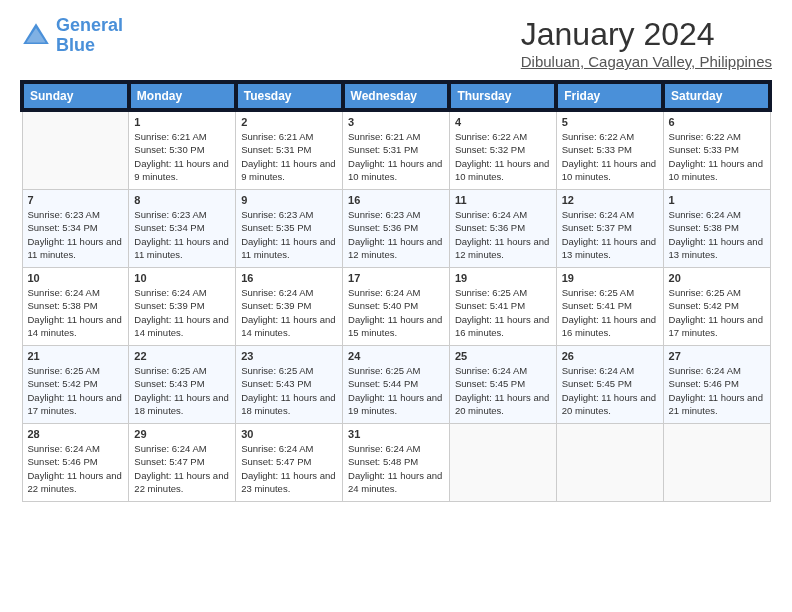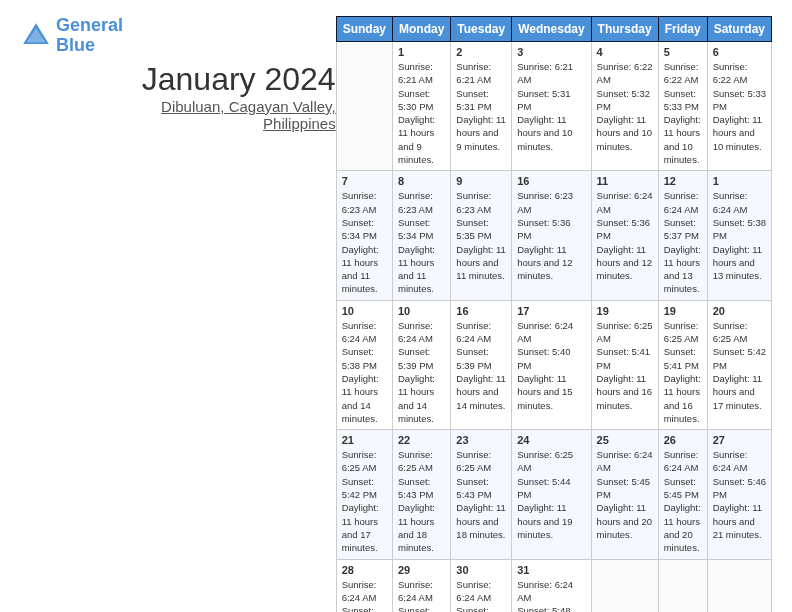--- a/index.html
+++ b/index.html
@@ -8,21 +8,21 @@
       background: #fff;
       width: 792px;
       height: 612px;
       overflow: hidden;
     }
     .page {
       width: 792px;
       height: 512px;
       padding: 16px 20px 10px 20px;
       display: flex;
-      flex-direction: row;
+      flex-direction: column;
     }
     .header {
       display: flex;
       justify-content: space-between;
       align-items: flex-start;
       margin-bottom: 10px;
     }
     .logo {
       display: flex;
       align-items: center;
@@ -35,22 +35,20 @@
       line-height: 1.1;
     }
     .logo-text span {
       color: #4a90d9;
     }
     .logo-icon {
       width: 32px;
       height: 32px;
     }
     .title-block {
-      text-align: right;
-      margin-top: 45px;
     }
     .main-title {
       font-size: 32px;
       font-weight: normal;
       color: #333;
     }
     .subtitle {
       font-size: 15px;
       color: #555;
       text-decoration: underline;
@@ -61,21 +59,21 @@
       flex: 1;
       font-size: 10.5px;
     }
     .calendar-table thead tr th {
       background-color: #4a90d9;
       color: #fff;
       font-weight: bold;
       font-size: 12px;
       padding: 5px 6px;
       text-align: left;
-      border: 1px solid #0f172a;
+      border: 4px solid #0f172a;
     }
     .calendar-table tbody tr td {
       border: 1px solid #ccc;
       vertical-align: top;
       padding: 4px 5px;
       width: calc(100% / 7);
       background: #fff;
       color: #333;
       min-height: 70px;
     }

